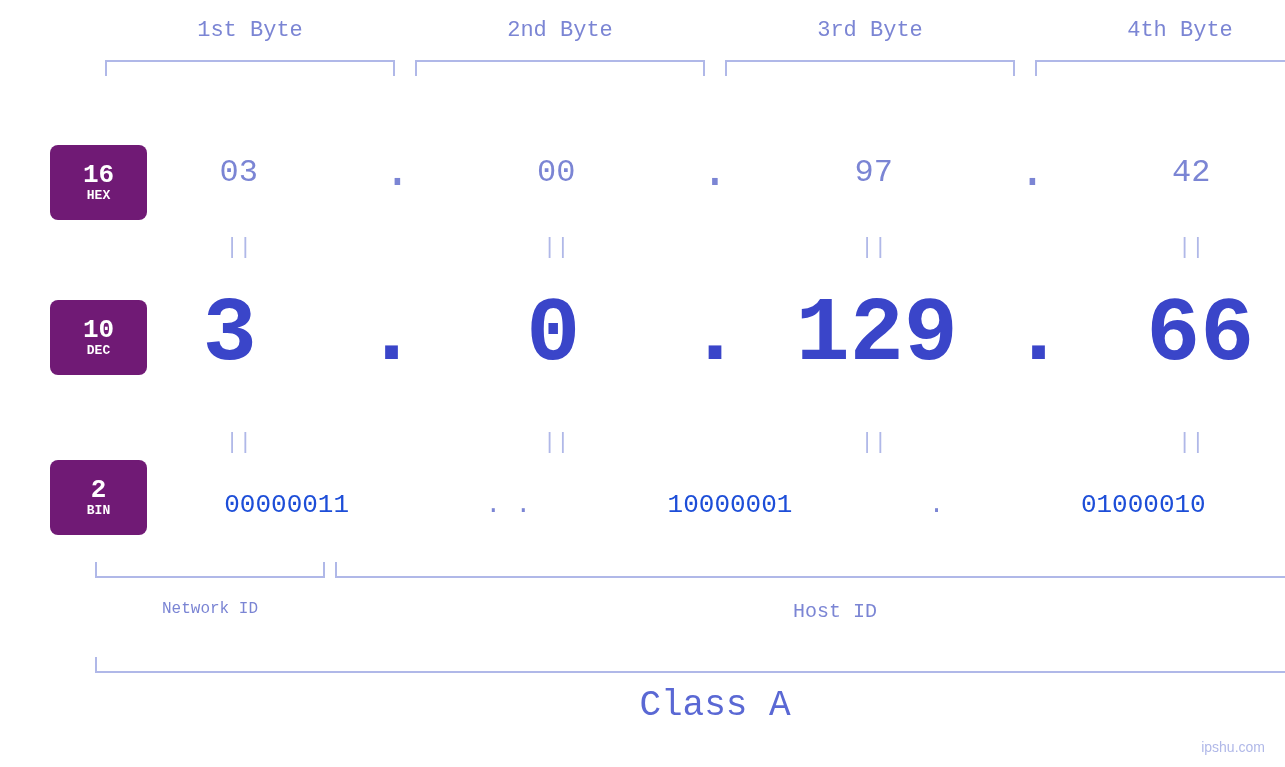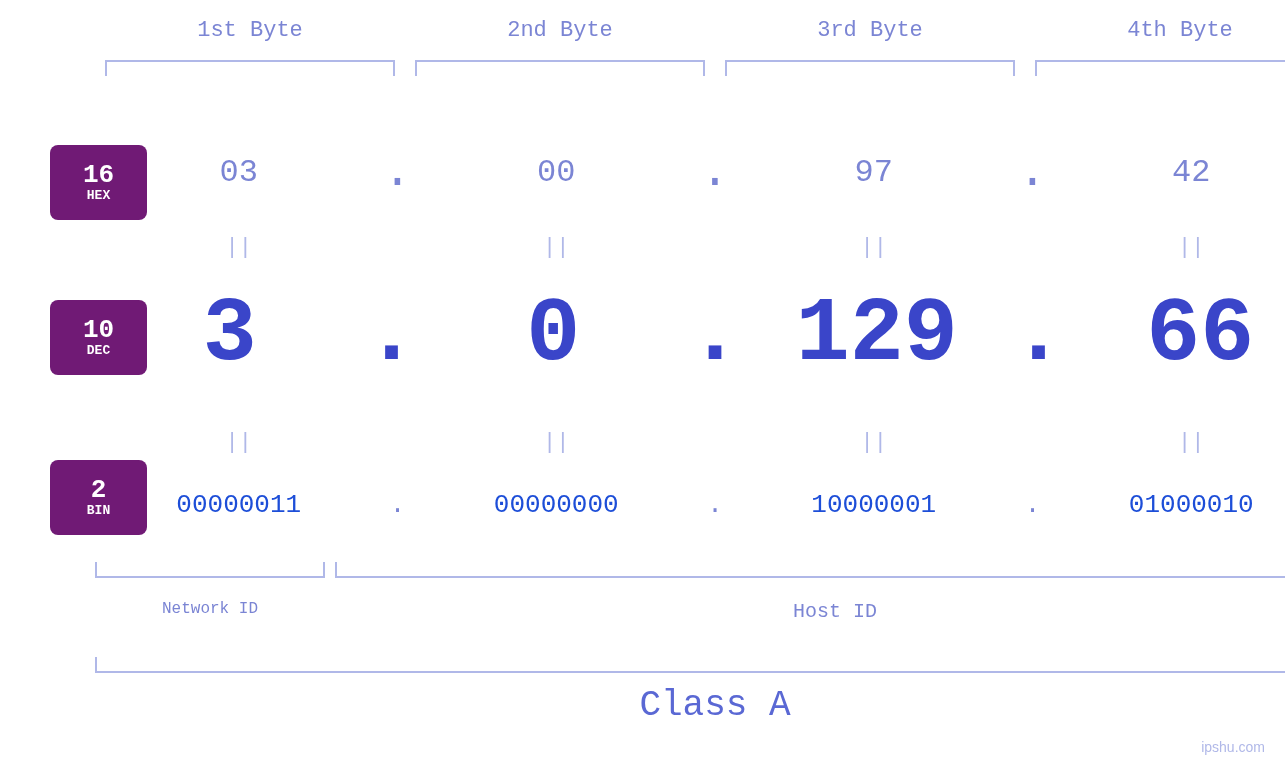--- a/index.html
+++ b/index.html
@@ -414,21 +414,20 @@
     <div class="eq-col">||</div>
     <div class="eq-dot-spacer"></div>
     <div class="eq-col">||</div>
     <div class="eq-dot-spacer"></div>
     <div class="eq-col">||</div>
   </div>
 
   <div class="bin-row">
     <div class="bin-val">00000011</div>
     <div class="bin-dot">.</div>
-    <div class="bin-val">00000000</div>
     <div class="bin-dot">.</div>
     <div class="bin-val">10000001</div>
     <div class="bin-dot">.</div>
     <div class="bin-val">01000010</div>
   </div>
 
   <div class="bottom-bracket-row">
     <div class="bot-bracket-net">
       <div class="bot-bracket-right"></div>
     </div>

